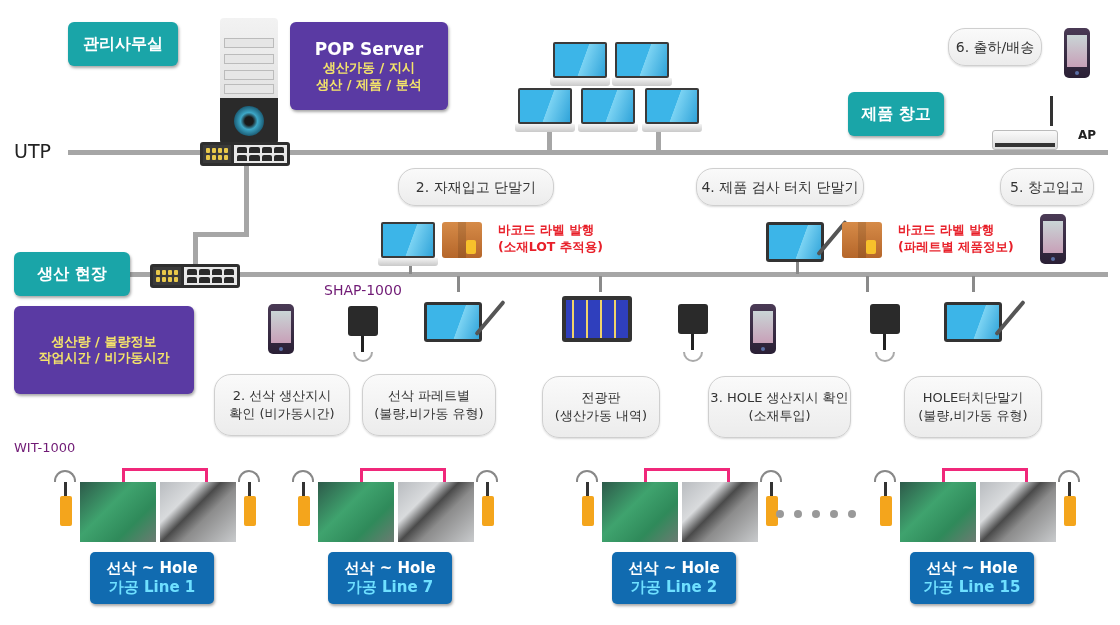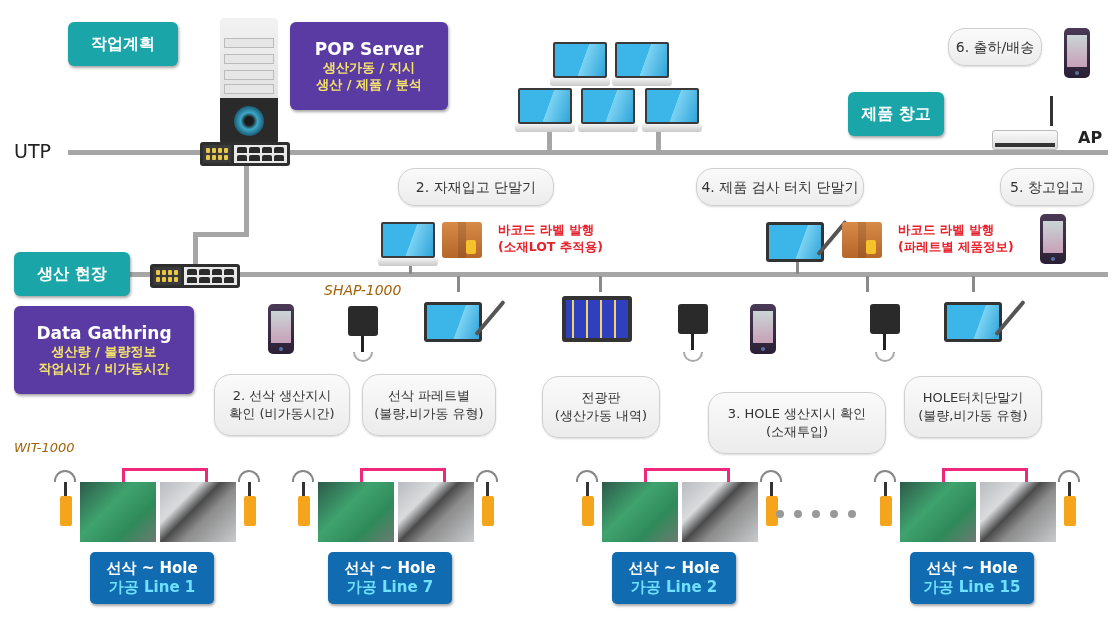--- a/index.html
+++ b/index.html
@@ -36,21 +36,21 @@
     position: absolute; background: #116bb0; border-radius: 5px;
     display: flex; flex-direction: column; align-items: center; justify-content: center;
     box-shadow: 1px 2px 3px rgba(0,0,0,0.35); text-align: center; line-height: 1.25;
     width: 124px; height: 52px;
   }
   .blue-box .l1 { color: #fff; font-weight: bold; font-size: 15px; }
   .blue-box .l2 { color: #6fe0ff; font-weight: bold; font-size: 15px; }
 
   .red-text { position: absolute; color: #e8202a; font-size: 12.5px; font-weight: bold; line-height: 1.35; }
   .plain-label { position: absolute; font-size: 17px; color: #222; }
-  .small-label { position: absolute; font-size: 13px; color: #a16207; font-style: italic; }
+  .small-label { position: absolute; font-size: 13px; color: #701a75; }
 
   
   .laptop { position: absolute; width: 60px; height: 46px; }
   .laptop .scr { position: absolute; left: 3px; top: 0; width: 54px; height: 36px; background: #3a3a3a; border-radius: 2px; padding: 2px; }
   .laptop .scr i { display: block; width: 100%; height: 100%; background: linear-gradient(110deg, #3cb5e8 0%, #3cb5e8 55%, #7bd3f3 56%, #2fa3d9 100%); }
   .laptop .base { position: absolute; left: 0; top: 36px; width: 60px; height: 8px; background: linear-gradient(#f4f4f4, #c9c9c9); border-radius: 1px 1px 3px 3px; }
 
   .phone { position: absolute; width: 26px; height: 50px; background: linear-gradient(#4a3a55, #2a2035); border-radius: 5px; }
   .phone i { position: absolute; left: 3px; top: 7px; width: 20px; height: 32px; background: linear-gradient(#c9d5d6, #c8a0b8); }
   .phone b { position: absolute; left: 11px; bottom: 3px; width: 4px; height: 4px; border-radius: 2px; background: #5a6fa6; }
@@ -110,21 +110,21 @@
 <div class="vline" style="left:244px; top:132px; height:12px;"></div>
 
 <div class="thin-v" style="left:409px; top:258px; height:16px;"></div>
 <div class="thin-v" style="left:457px; top:276px; height:16px;"></div>
 <div class="thin-v" style="left:796px; top:256px; height:18px;"></div>
 <div class="thin-v" style="left:866px; top:276px; height:16px;"></div>
 <div class="thin-v" style="left:599px; top:276px; height:16px;"></div>
 <div class="thin-v" style="left:972px; top:276px; height:16px;"></div>
 
 <div class="teal-box" style="left:68px; top:22px; width:110px; height:44px;">
-  <span>작업계획</span>
+  <span>관리사무실</span>
 </div>
 
 <div class="server" style="left:220px; top:18px;">
   <div class="bay" style="top:20px;"></div>
   <div class="bay" style="top:36px;"></div>
   <div class="bay" style="top:52px;"></div>
   <div class="bay" style="top:66px;"></div>
   <div class="fan">
       <i></i>
     </div>
@@ -199,21 +199,21 @@
     <i></i>
     <b></b>
   </div>
 
 <div class="teal-box" style="left:848px; top:92px; width:96px; height:44px;">
   <span>제품 창고</span>
 </div>
 
 <div class="antenna" style="left:1050px; top:96px;"></div>
 <div class="router" style="left:992px; top:130px;"></div>
-<span class="plain-label" style="left:1078px; top:128px; font-weight:bold; font-size:16px;">AP</span>
+<span class="plain-label" style="left:1078px; top:128px; font-weight:bold; font-size:12px;">AP</span>
 
 <div class="gray-box" style="left:398px; top:168px; width:156px; height:38px; font-size:14px;">
   <span>2. 자재입고 단말기</span>
 </div>
 <div class="gray-box" style="left:696px; top:168px; width:168px; height:38px; font-size:14px;">
   <span>4. 제품 검사 터치 단말기</span>
 </div>
 <div class="gray-box" style="left:1000px; top:168px; width:94px; height:38px; font-size:14px;">
   <span>5. 창고입고</span>
 </div>
@@ -270,21 +270,20 @@
       <s></s>
       <s></s>
       <s></s>
       <s></s>
     </div>
 </div>
 
 <span class="small-label" style="left:324px; top:282px; font-size:14px;">SHAP-1000</span>
 
 <div class="purple-box" style="left:14px; top:306px; width:180px; height:88px;">
-  <span class="ttl">Data Gathring</span>
   <span class="sub">생산량 / 불량정보</span>
   <span class="sub">작업시간 / 비가동시간</span>
 </div>
 
 <div class="phone" style="left:268px; top:304px;">
     <i></i>
     <b></b>
   </div>
 <div class="sensor" style="left:348px; top:306px;"></div>
 <div class="wave" style="left:353px; top:352px;"></div>
@@ -315,21 +314,21 @@
   <span>확인 (비가동시간)</span>
 </div>
 <div class="gray-box" style="left:362px; top:374px; width:134px; height:62px;">
   <span>선삭 파레트별</span>
   <span>(불량,비가동 유형)</span>
 </div>
 <div class="gray-box" style="left:542px; top:376px; width:118px; height:62px;">
   <span>전광판</span>
   <span>(생산가동 내역)</span>
 </div>
-<div class="gray-box" style="left:708px; top:376px; width:178px; height:62px;margin-top:16px;">
+<div class="gray-box" style="left:708px; top:376px; width:143px; height:62px;">
   <span>3. HOLE 생산지시 확인</span>
   <span>(소재투입)</span>
 </div>
 <div class="gray-box" style="left:904px; top:376px; width:138px; height:62px;">
   <span>HOLE터치단말기</span>
   <span>(불량,비가동 유형)</span>
 </div>
 
 <span class="small-label" style="left:14px; top:440px;">WIT-1000</span>
 

